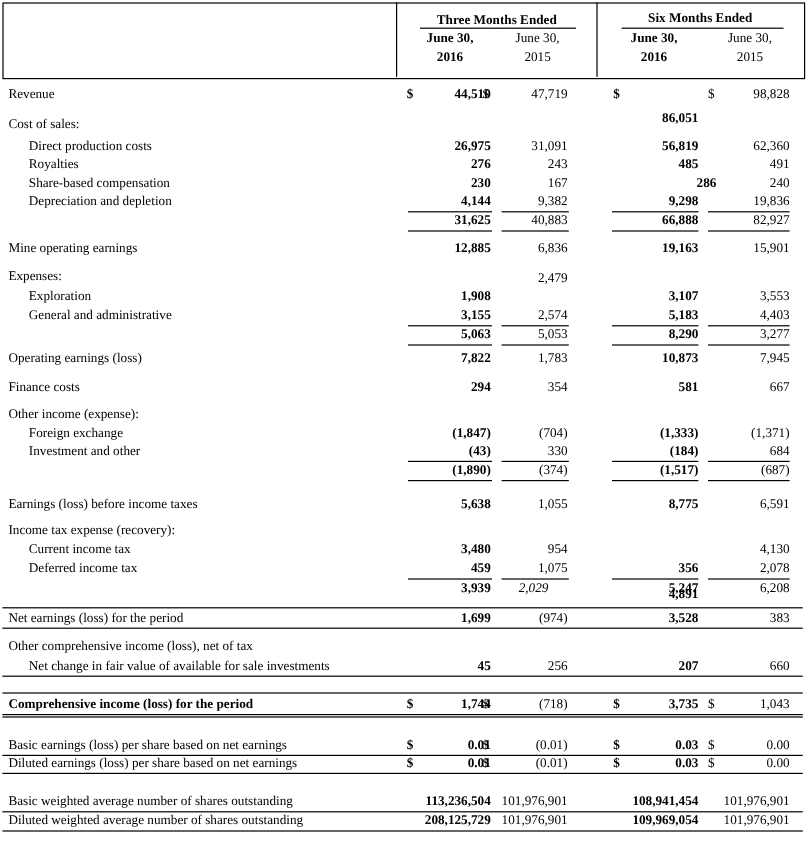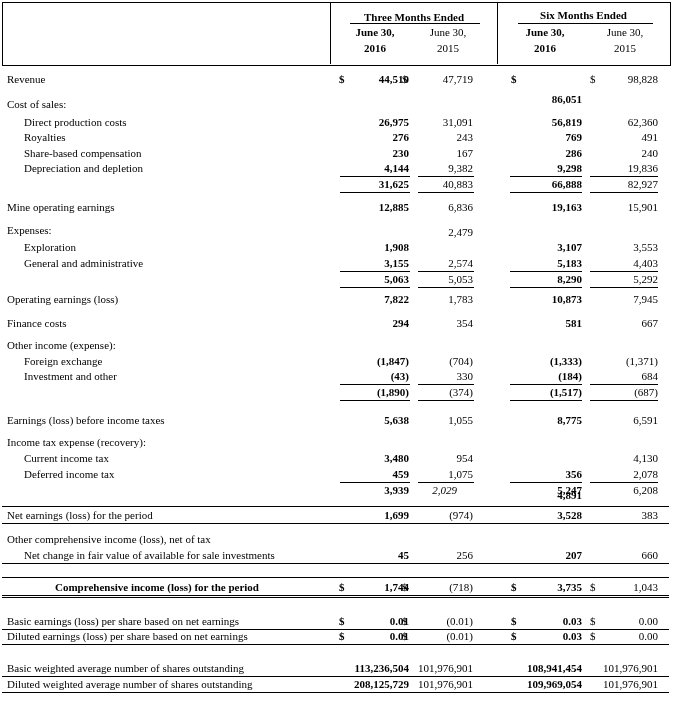--- a/index.html
+++ b/index.html
@@ -44,26 +44,26 @@
     <div class="abs" style="left:590px; top:73px;">$</div>
     <div class="abs" style="left:7px; top:98px;">Cost of sales:</div>
     <div class="abs" style="left:24px; top:116px;">Direct production costs</div>
     <div class="abs num b" style="right:264px; top:116px;">26,975</div>
     <div class="abs num" style="right:200px; top:116px;">31,091</div>
     <div class="abs num b" style="right:91px; top:116px;">56,819</div>
     <div class="abs num" style="right:15px; top:116px;">62,360</div>
     <div class="abs" style="left:24px; top:131px;">Royalties</div>
     <div class="abs num b" style="right:264px; top:131px;">276</div>
     <div class="abs num" style="right:200px; top:131px;">243</div>
-    <div class="abs num b" style="right:91px; top:131px;">769</div>
+    <div class="abs num b" style="right:91px; top:131px;">485</div>
     <div class="abs num" style="right:15px; top:131px;">491</div>
     <div class="abs" style="left:24px; top:147px;">Share-based compensation</div>
     <div class="abs num b" style="right:264px; top:147px;">230</div>
     <div class="abs num" style="right:200px; top:147px;">167</div>
-    <div class="abs num b" style="right:91px; top:147px;">286</div>
+    <div class="abs num b" style="right:76px; top:147px;">286</div>
     <div class="abs num" style="right:15px; top:147px;">240</div>
     <div class="abs" style="left:24px; top:162px;">Depreciation and depletion</div>
     <div class="abs num b" style="right:264px; top:162px;">4,144</div>
     <div class="line" style="left:340px; width:70px; top:176px;"></div>
     <div class="abs num" style="right:200px; top:162px;">9,382</div>
     <div class="line" style="left:418px; width:56px; top:176px;"></div>
     <div class="abs num b" style="right:91px; top:162px;">9,298</div>
     <div class="line" style="left:510px; width:72px; top:176px;"></div>
     <div class="abs num" style="right:15px; top:162px;">19,836</div>
     <div class="line" style="left:590px; width:68px; top:176px;"></div>
@@ -94,21 +94,21 @@
     <div class="abs num b" style="right:91px; top:257px;">5,183</div>
     <div class="line" style="left:510px; width:72px; top:271px;"></div>
     <div class="abs num" style="right:15px; top:257px;">4,403</div>
     <div class="line" style="left:590px; width:68px; top:271px;"></div>
     <div class="abs num b" style="right:264px; top:273px;">5,063</div>
     <div class="line" style="left:340px; width:70px; top:287px;"></div>
     <div class="abs num" style="right:200px; top:273px;">5,053</div>
     <div class="line" style="left:418px; width:56px; top:287px;"></div>
     <div class="abs num b" style="right:91px; top:273px;">8,290</div>
     <div class="line" style="left:510px; width:72px; top:287px;"></div>
-    <div class="abs num" style="right:15px; top:273px;">5,292</div>
+    <div class="abs num" style="right:15px; top:273px;">3,277</div>
     <div class="line" style="left:590px; width:68px; top:287px;"></div>
     <div class="abs" style="left:7px; top:293px;">Operating earnings (loss)</div>
     <div class="abs num b" style="right:264px; top:293px;">7,822</div>
     <div class="abs num" style="right:200px; top:293px;">1,783</div>
     <div class="abs num b" style="right:91px; top:293px;text-align:center;">10,873</div>
     <div class="abs num" style="right:15px; top:293px;">7,945</div>
     <div class="abs" style="left:7px; top:317px;">Finance costs</div>
     <div class="abs num b" style="right:264px; top:317px;">294</div>
     <div class="abs num" style="right:200px; top:317px;">354</div>
     <div class="abs num b" style="right:91px; top:317px;margin-left:36px;">581</div>
@@ -167,21 +167,21 @@
     <div class="abs num" style="right:15px; top:509px;">383</div>
     <div class="line" style="left:2px; width:667px; top:506px;"></div>
     <div class="line" style="left:2px; width:667px; top:523px;"></div>
     <div class="abs" style="left:7px; top:533px;">Other comprehensive income (loss), net of tax</div>
     <div class="abs" style="left:24px; top:549px;">Net change in fair value of available for sale investments</div>
     <div class="abs num b" style="right:264px; top:549px;">45</div>
     <div class="abs num" style="right:200px; top:549px;">256</div>
     <div class="abs num b" style="right:91px; top:549px;">207</div>
     <div class="abs num" style="right:15px; top:549px;">660</div>
     <div class="line" style="left:2px; width:667px; top:563px;"></div>
-    <div class="abs b" style="left:7px; top:581px;margin-left:48px;">Comprehensive income (loss) for the period</div>
+    <div class="abs b" style="left:7px; top:581px;">Comprehensive income (loss) for the period</div>
     <div class="abs num b" style="right:264px; top:581px;">1,744</div>
     <div class="abs b" style="left:339px; top:581px;">$</div>
     <div class="abs num" style="right:200px; top:581px;">(718)</div>
     <div class="abs" style="left:402px; top:581px;">$</div>
     <div class="abs num b" style="right:91px; top:581px;">3,735</div>
     <div class="abs b" style="left:511px; top:581px;">$</div>
     <div class="abs num" style="right:15px; top:581px;">1,043</div>
     <div class="abs" style="left:590px; top:581px;">$</div>
     <div class="line" style="left:2px; width:667px; top:577px;"></div>
     <div class="line" style="left:2px; width:667px; top:595px;"></div>

